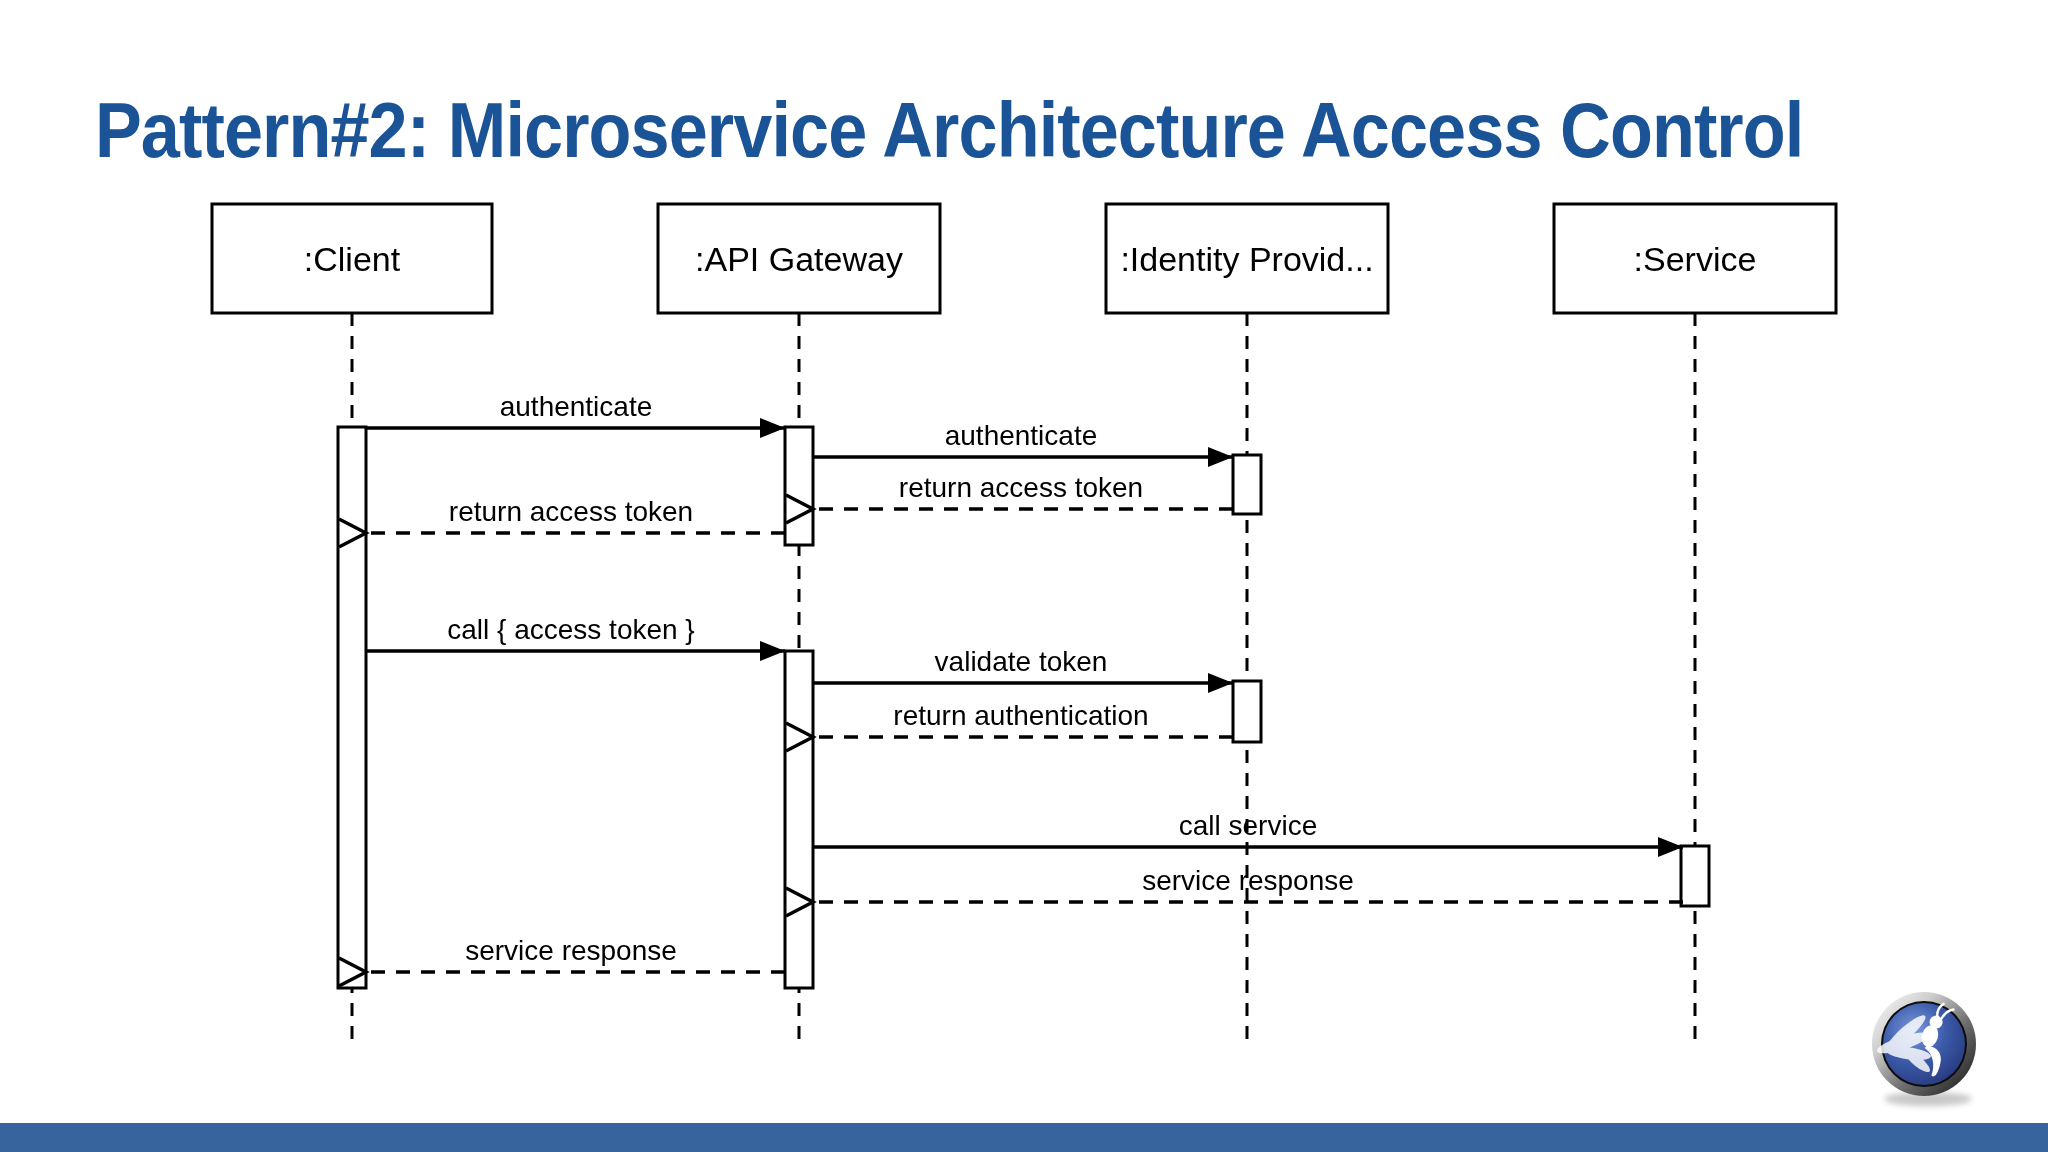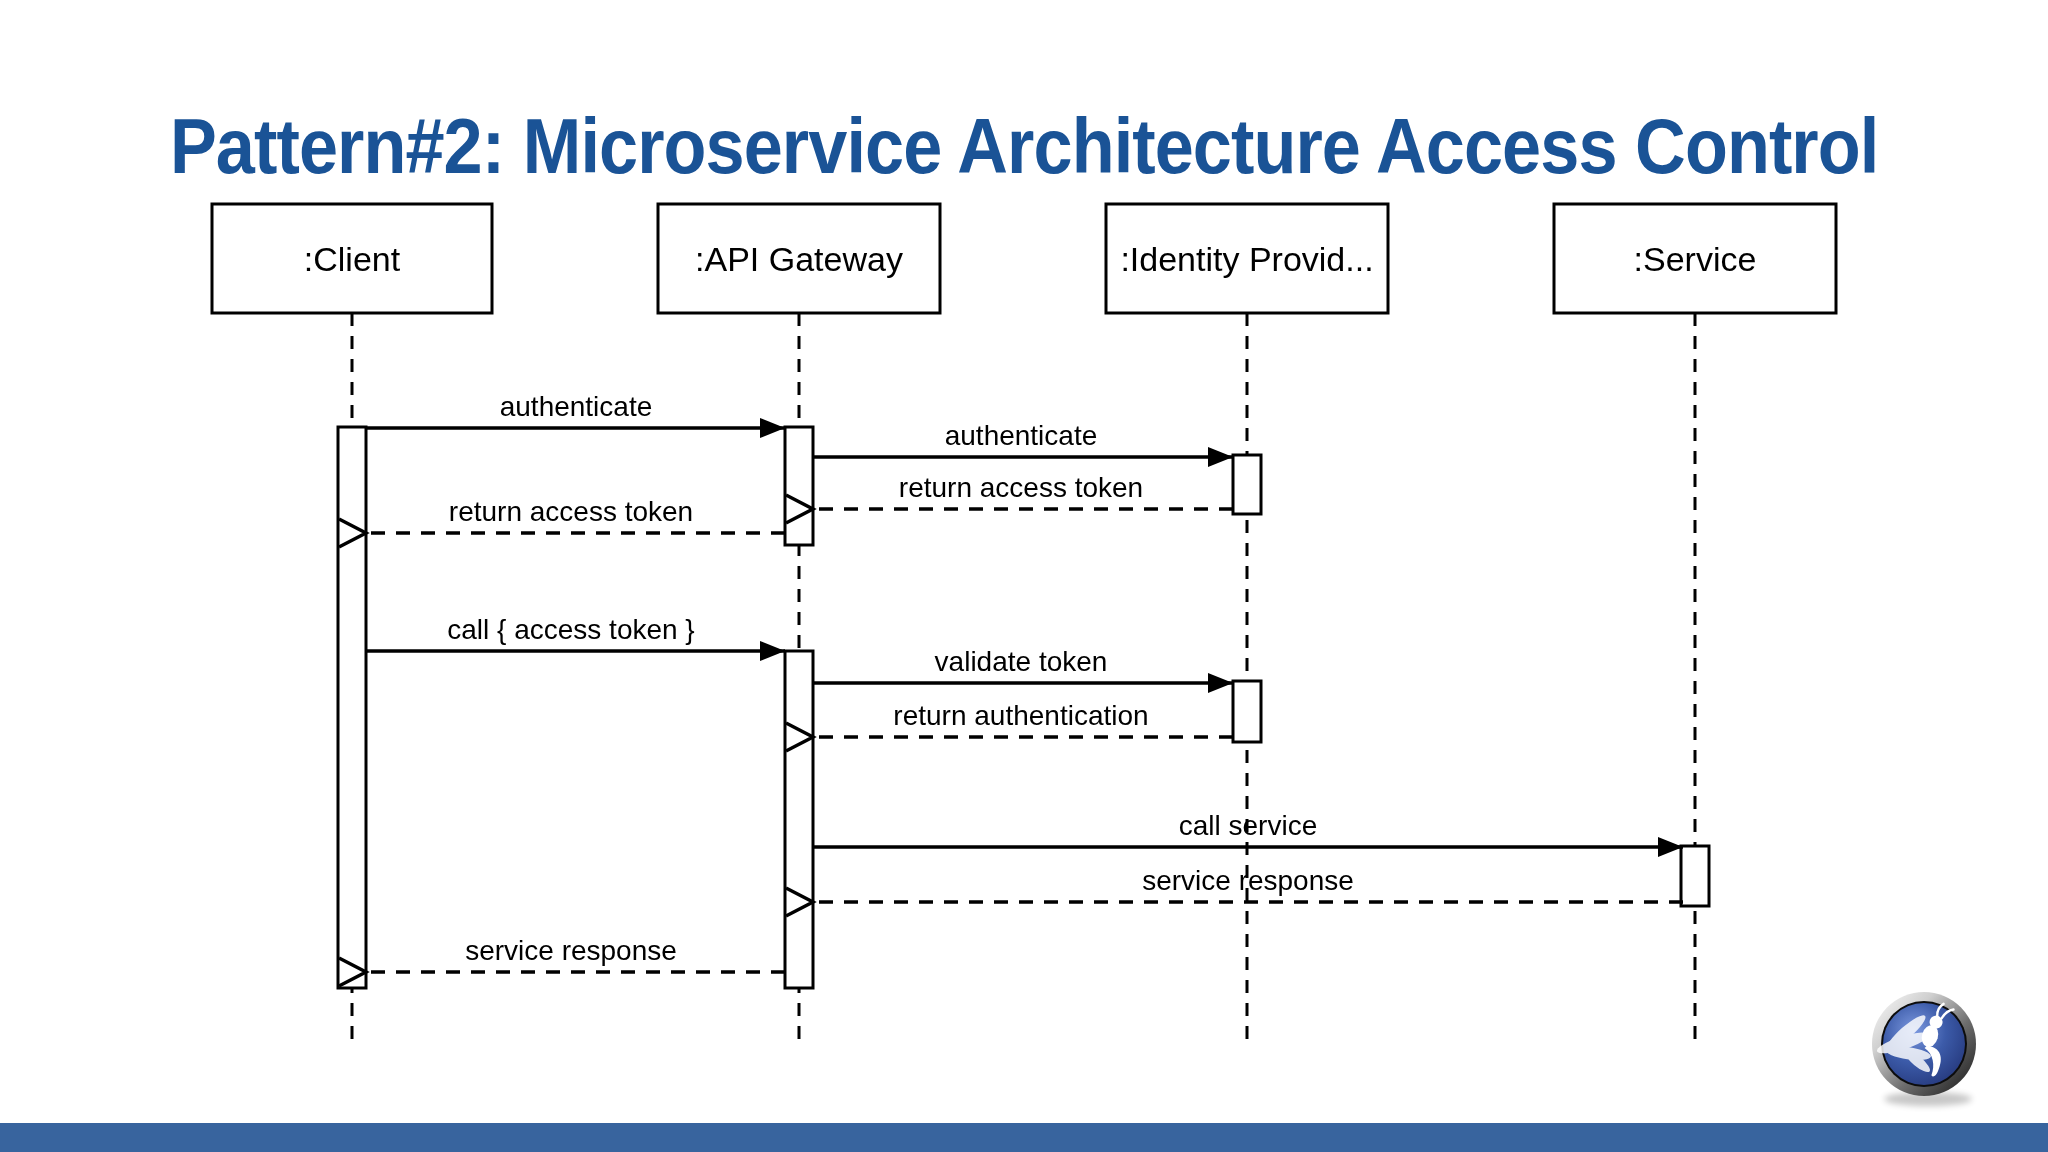--- a/index.html
+++ b/index.html
@@ -1,19 +1,19 @@
 <!DOCTYPE html>
 <html><head>
 <meta charset="utf-8">
 <style>
   html,body{margin:0;padding:0;}
   body{width:2048px;height:1152px;font-family:"Liberation Sans",sans-serif;}
   .slide{position:relative;width:2048px;height:1152px;background:#ffffff;overflow:hidden;}
 
-  .title-wrap{position:absolute;top:104px;left:0;width:2048px;text-align:center;}
+  .title-wrap{position:absolute;top:88px;left:0;width:2048px;text-align:left;}
   .title{display:inline-block;font-size:78px;font-weight:bold;line-height:1.1;
          white-space:nowrap;transform:scaleX(0.90);transform-origin:50% 50%;
          letter-spacing:-1px;color:#1a5396;}
 
   .diagram-svg{position:absolute;left:0;top:0;width:2048px;height:1152px;}
 
   svg text{font-family:"Liberation Sans",sans-serif;fill:#000;}
   .actor-label{font-size:34px;text-anchor:middle;}
   .msg-label{font-size:28px;text-anchor:middle;}
 

